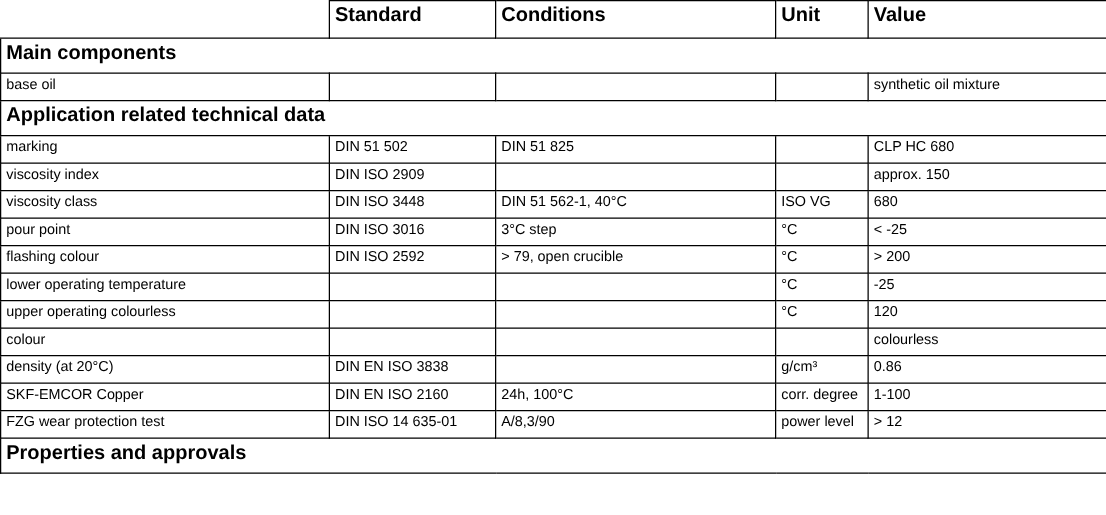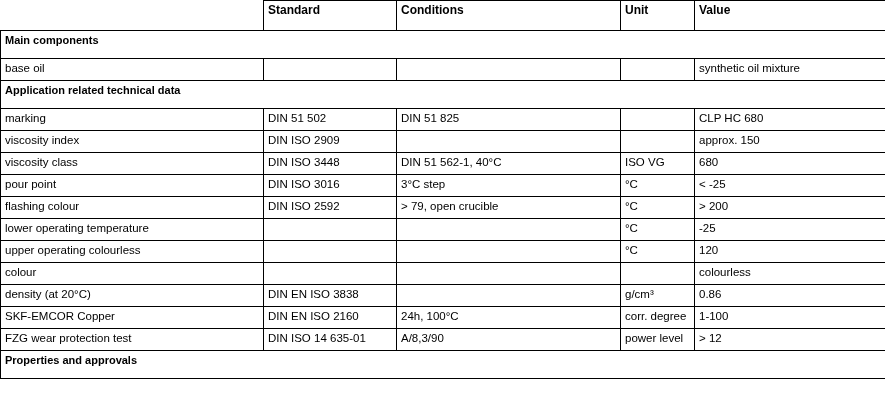--- a/index.html
+++ b/index.html
@@ -35,33 +35,33 @@
   }
   col.c-name  { width: 263px; }
   col.c-std   { width: 133px; }
   col.c-cond  { width: 224px; }
   col.c-unit  { width: 74px; }
   col.c-val   { width: 191px; }
 
   
   tr.header-row td {
     font-weight: bold;
-    font-size: 12px;
+    font-size: 16px;
     height: 22px;
     padding-top: 3px;
     padding-bottom: 4px;
   }
   tr.header-row td.blank-head {
     border-left: 1px solid #ffffff;
     border-top: 1px solid #ffffff;
   }
   
   tr.section-row td {
     font-weight: bold;
-    font-size: 11px;
+    font-size: 16px;
     height: 20px;
     padding-top: 3px;
     padding-bottom: 4px;
   }
   tr.data-row td {
     height: 15px;
     font-size: 11.5px;
   }
 </style>
 </head>

